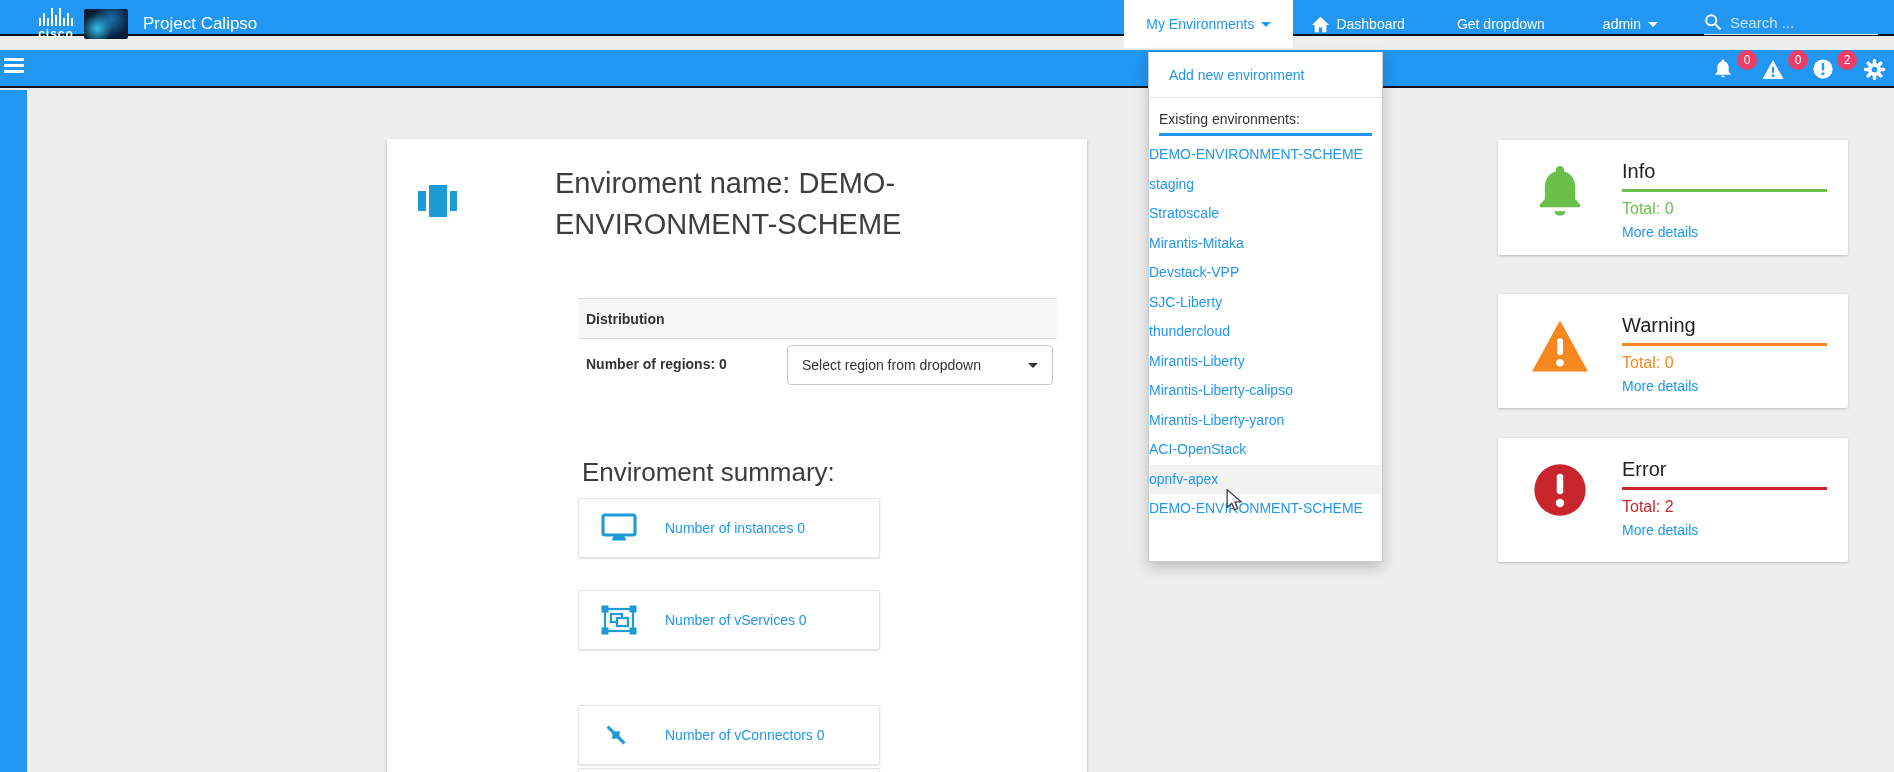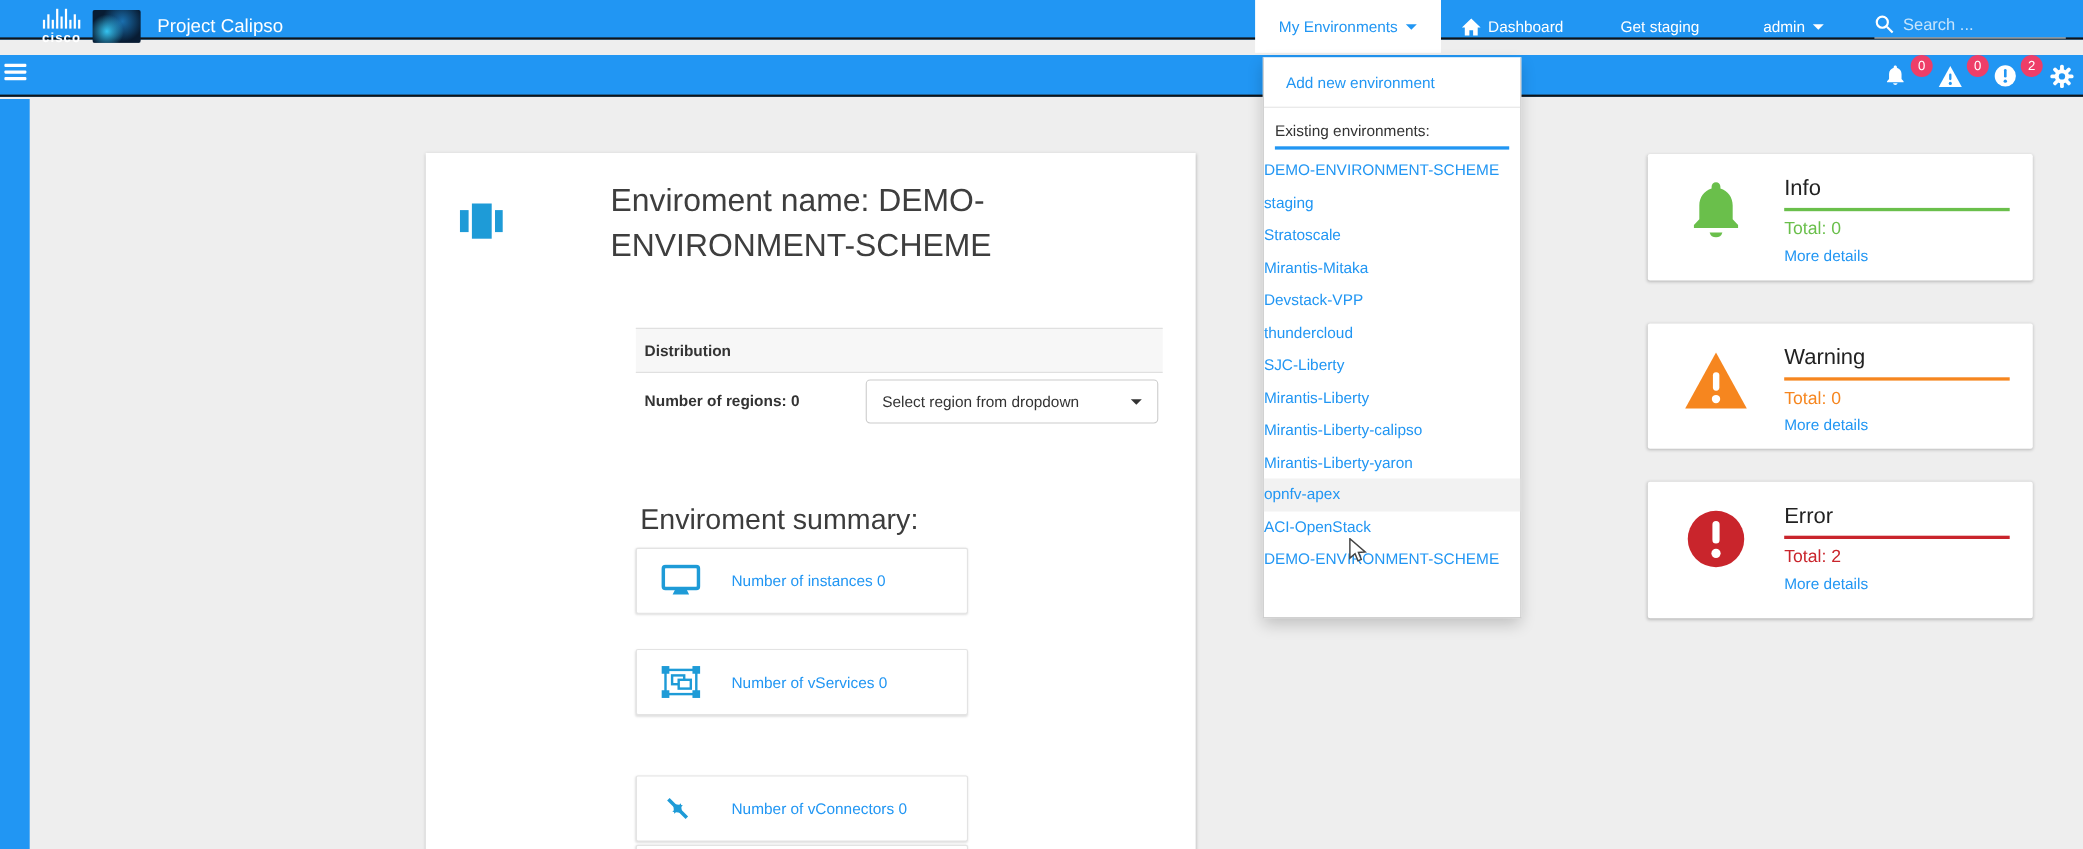--- a/index.html
+++ b/index.html
@@ -134,21 +134,21 @@
         <span>My Environments</span>
         <span class="caret"></span>
       </div>
       <div class="nav-item nav-dashboard">
         <svg width="19" height="17" viewBox="0 0 24 22">
           <path d="M12 1 L23 11.5 h-3.4 v9.5 h-5.4 v-6.2 h-4.4 v6.2 H4.4 v-9.5 H1 z" fill="#fff"></path>
         </svg>
         <span>Dashboard</span>
       </div>
       <div class="nav-item nav-getstarted">
-        <span>Get staging</span>
+        <span>Get dropdown</span>
       </div>
       <div class="nav-item nav-admin">
         <span>admin</span>
         <span class="caret"></span>
       </div>
       <div class="nav-search">
         <svg width="18" height="18" viewBox="0 0 20 20" fill="none" stroke="#fff" stroke-width="2.2">
           <circle cx="8" cy="8" r="5.6"></circle>
             <path d="M12.6 12.6 L18.4 18.4"></path>
         </svg>
@@ -205,27 +205,27 @@
   <div class="env-dropdown">
     <div class="dd-add">Add new environment</div>
     <div class="dd-divider"></div>
     <div class="dd-header">Existing environments:</div>
     <div class="dd-underline"></div>
     <div class="dd-item">DEMO-ENVIRONMENT-SCHEME</div>
     <div class="dd-item">staging</div>
     <div class="dd-item">Stratoscale</div>
     <div class="dd-item">Mirantis-Mitaka</div>
     <div class="dd-item">Devstack-VPP</div>
+    <div class="dd-item">SJC-Liberty</div>
     <div class="dd-item">thundercloud</div>
-    <div class="dd-item">SJC-Liberty</div>
     <div class="dd-item">Mirantis-Liberty</div>
     <div class="dd-item">Mirantis-Liberty-calipso</div>
     <div class="dd-item">Mirantis-Liberty-yaron</div>
+    <div class="dd-item">ACI-OpenStack</div>
     <div class="dd-item highlight">opnfv-apex</div>
-    <div class="dd-item">ACI-OpenStack</div>
     <div class="dd-item">DEMO-ENVIRONMENT-SCHEME</div>
   </div>
 
   <svg class="cursor" width="19" height="22" viewBox="0 0 12 15">
     <path d="M1 0.5 L1 12.5 L4.2 9.8 L6 14.2 L8.1 13.3 L6.3 9 L10.5 8.7 z" fill="#fff" stroke="#444" stroke-width="0.9"></path>
   </svg>
 
   <div class="env-card">
     <svg class="env-icon" width="40" height="36" viewBox="0 0 40 36" fill="#1e9bd7">
       <rect x="0" y="8" width="8" height="20"></rect>

